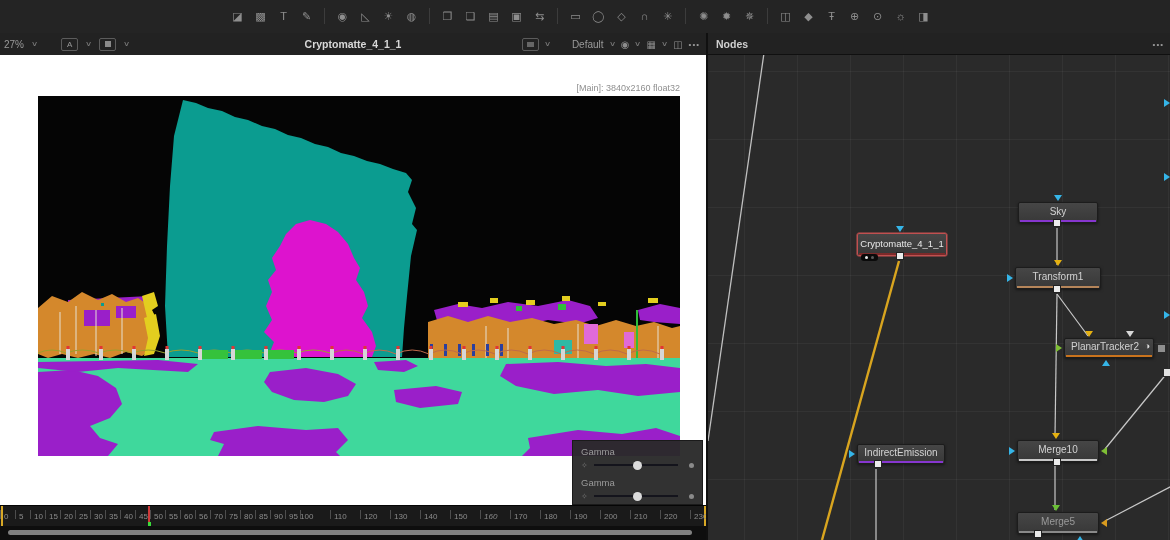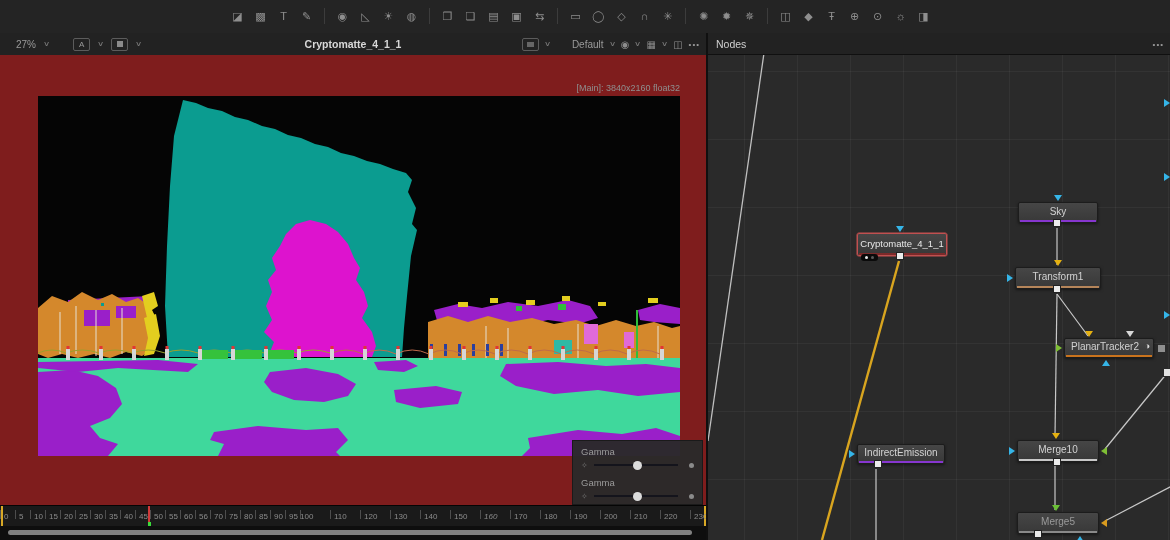--- a/index.html
+++ b/index.html
@@ -9,32 +9,32 @@
   
   #toolbar{position:absolute;left:0;top:0;width:1170px;height:33px;background:#242424;border-bottom:1px solid #0e0e0e;}
   #toolbar-icons{position:absolute;left:226px;top:7px;display:flex;align-items:center;}
   .tb-icon{width:17px;height:18px;line-height:18px;margin:0 3px;text-align:center;font-size:11px;color:#8e8e8e;cursor:default;}
   .tb-sep{width:1px;height:16px;background:#3c3c3c;margin:0 6px;}
 
   
   .hdr{position:absolute;top:33px;height:22px;background:#222222;border-bottom:1px solid #101010;font-size:10px;color:#9a9a9a;}
   #viewer-header{left:0;width:706px;}
   #nodes-header{left:706px;width:464px;border-left:2px solid #101010;box-sizing:border-box;}
-  .hleft{position:absolute;left:16px;top:0;height:22px;display:flex;align-items:center;gap:8px;}
+  .hleft{position:absolute;left:4px;top:0;height:22px;display:flex;align-items:center;gap:8px;}
   .hright{position:absolute;right:6px;top:0;height:22px;display:flex;align-items:center;gap:6px;}
   .chev{font-size:7px;color:#7a7a7a;transform:scaleX(1.4);}
   .boxbtn{display:inline-flex;align-items:center;justify-content:center;width:15px;height:11px;border:1px solid #5c5c5c;border-radius:2px;font-size:8px;color:#9a9a9a;}
   .innersq{width:6px;height:6px;background:#8a8a8a;}
   .htitle{position:absolute;left:0;right:0;top:0;height:22px;line-height:22px;text-align:center;font-weight:bold;font-size:10.5px;color:#d8d8d8;}
   .hicon{font-size:10px;color:#8d8d8d;}
   .dots{font-size:8px;letter-spacing:1px;color:#9a9a9a;}
-  #nodes-title{position:absolute;left:8px;top:0;height:22px;line-height:22px;font-weight:normal;font-size:10.5px;color:#d0d0d0;}
-
-  
-  #viewer-area{position:absolute;left:0;top:55px;width:706px;height:450px;background:#7f1d1d;overflow:hidden;}
+  #nodes-title{position:absolute;left:8px;top:0;height:22px;line-height:22px;font-weight:bold;font-size:10.5px;color:#d0d0d0;}
+
+  
+  #viewer-area{position:absolute;left:0;top:55px;width:706px;height:450px;background:#ffffff;overflow:hidden;}
   #viewer-status{position:absolute;right:26px;top:28px;font-size:9px;color:#8f8f8f;}
   #viewer-image{position:absolute;left:38px;top:41px;}
 
   
   #adjust-overlay{position:absolute;left:572px;top:385px;width:131px;height:65px;background:rgba(42,42,42,.96);
     border:1px solid #1a1a1a;box-sizing:border-box;padding:4px 8px 0 8px;}
   .adj-label{font-size:9.5px;color:#9a9a9a;margin:1px 0 2px 0;}
   .adj-row{display:flex;align-items:center;height:12px;}
   .adj-licon{font-size:8px;color:#777;}
   .adj-ricon{width:5px;height:5px;border-radius:50%;background:#8a8a8a;margin-left:5px;}

